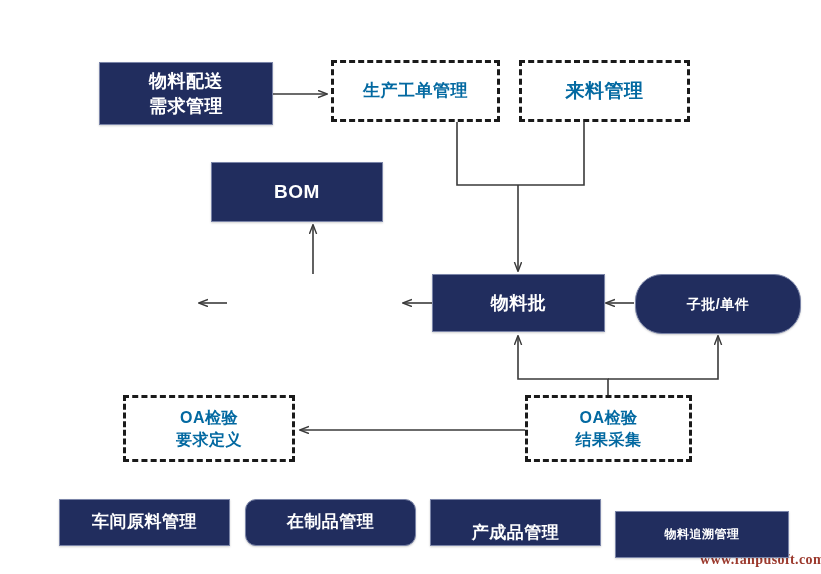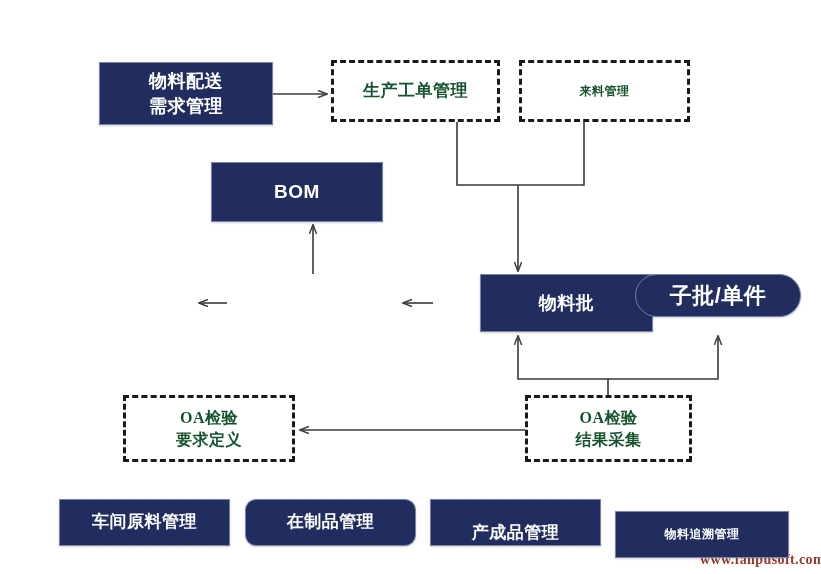--- a/index.html
+++ b/index.html
@@ -31,23 +31,22 @@
     z-index: 3;
   }
   .node.solid {
     background: #212d5e;
     color: #ffffff;
     border: 1px solid #7a84a8;
     box-shadow: 0 1px 2px rgba(0,0,0,0.18);
   }
   .node.dashed {
     background: #ffffff;
-    color: #14532d;
+    color: #0369a1;
     border: 3px dashed #1a1a1a;
-    font-family: Liberation Serif, serif;
   }
   .node .label {
     white-space: pre-line;
     display: block;
   }
   svg.links {
     position: absolute;
     left: 0;
     top: 0;
     width: 821px;
@@ -119,35 +118,35 @@
 
   <div class="node solid" style="left:99px; top:62px; width:174px; height:63px; font-size:18px;">
     <span class="label">物料配送
 需求管理</span>
   </div>
 
   <div class="node dashed" style="left:331px; top:60px; width:169px; height:62px; font-size:17px;">
     <span class="label">生产工单管理</span>
   </div>
 
-  <div class="node dashed" style="left:519px; top:60px; width:171px; height:62px; font-size:12px;">
+  <div class="node dashed" style="left:519px; top:60px; width:171px; height:62px; font-size:19px;">
     <span class="label">来料管理</span>
   </div>
 
   <div class="node solid" style="left:211px; top:162px; width:172px; height:60px; font-size:19px;">
     <span class="label">BOM</span>
   </div>
 
 
 
-  <div class="node solid" style="left:432px; top:274px; width:173px; height:58px; font-size:18px;margin-left:48px;">
+  <div class="node solid" style="left:432px; top:274px; width:173px; height:58px; font-size:18px;">
     <span class="label">物料批</span>
   </div>
 
-  <div class="node solid" style="left:635px; top:274px; width:166px; height:43px; font-size:22px;border-radius:27px;">
+  <div class="node solid" style="left:635px; top:274px; width:166px; height:60px; font-size:14px;border-radius:27px;">
     <span class="label">子批/单件</span>
   </div>
 
   <div class="node dashed" style="left:123px; top:395px; width:172px; height:67px; font-size:16px;">
     <span class="label">OA检验
 要求定义</span>
   </div>
 
   <div class="node dashed" style="left:525px; top:395px; width:167px; height:67px; font-size:16px;">
     <span class="label">OA检验

